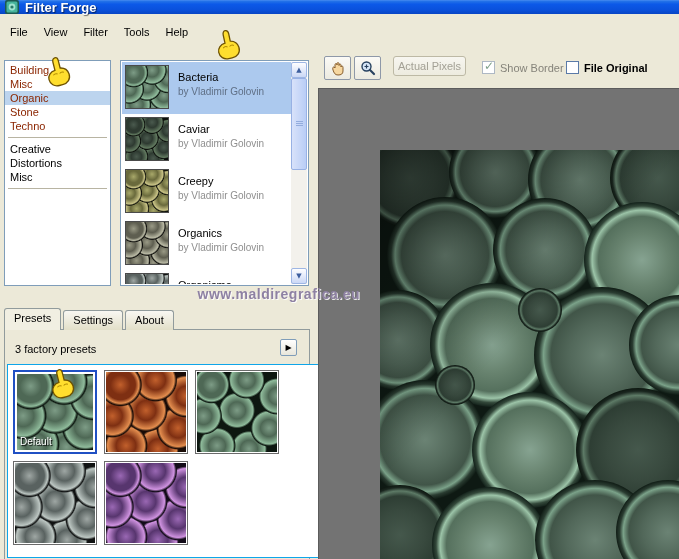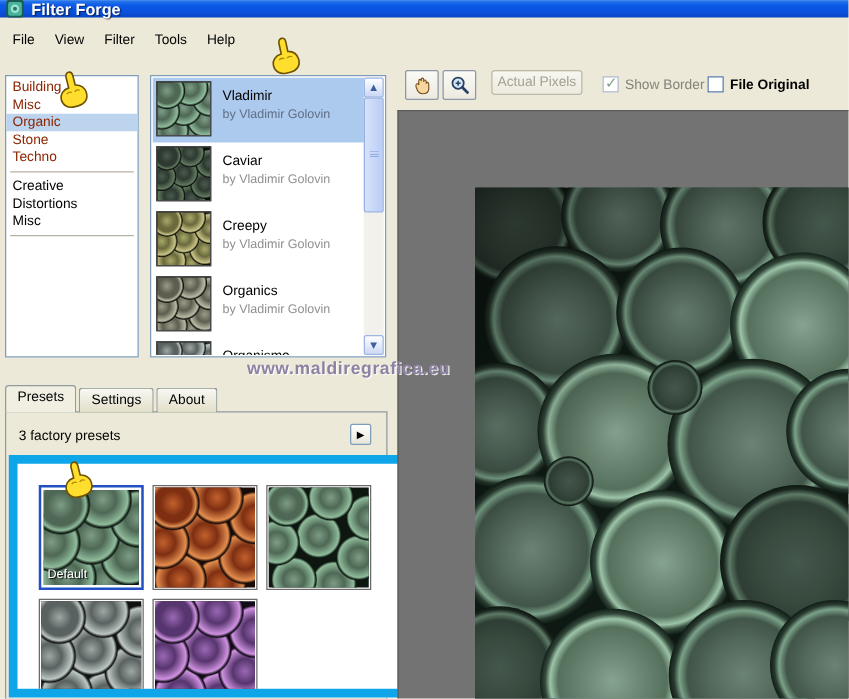--- a/index.html
+++ b/index.html
@@ -51,22 +51,22 @@
   .tabs { position:absolute; left:4px; top:308px; display:flex; z-index:3; }
   .tab { height:20px; line-height:19px; margin-top:2px; padding:0 9px; border:1px solid #919B9C; border-bottom:none;
     border-radius:3px 3px 0 0; background:linear-gradient(#F8F7F2,#E2DFC8); margin-right:2px; }
   .tab.active { height:22px; margin-top:0; background:#F1EFE2; margin-bottom:-1px; }
 
   .tab-panel { position:absolute; left:4px; top:329px; width:306px; height:231px; background:#ECE9D8; border:1px solid #919B9C; }
   .presets-header { position:absolute; left:10px; top:13px; }
   .expand-btn { position:absolute; right:12px; top:9px; width:17px; height:17px; border:1px solid #7F9DB9; border-radius:2px;
     background:linear-gradient(#fff,#E8E6DA); font-family:"DejaVu Sans",sans-serif; font-size:8px;
     display:flex; align-items:center; justify-content:center; }
-  .preset-grid { position:absolute; left:2px; top:34px; width:324px; height:194px; background:#fff; border:7px solid #0ea5e9;
-    padding:17px; display:flex; flex-wrap:wrap; gap:7px; align-content:flex-start; overflow:hidden; }
+  .preset-grid { position:absolute; left:2px; top:34px; width:324px; height:194px; background:#fff; border:1px solid #0ea5e9;
+    padding:5px; display:flex; flex-wrap:wrap; gap:7px; align-content:flex-start; overflow:hidden; }
   .p-item { position:relative; width:84px; height:84px; border:1px solid #6a6a6a; }
   .p-item.selected { border:2px solid #2050C4; }
   .p-tex { position:absolute; inset:1px; }
   .p-item.selected .p-tex { inset:2px; }
   .p-label { position:absolute; left:5px; bottom:5px; color:#fff; font-size:10px; text-shadow:1px 1px 1px #000; z-index:2; }
 
   
   .cells { --r:26px; background-color:var(--bg);
     background-image:
       radial-gradient(circle var(--r) at 18% 16%, var(--hi), var(--mid) 45%, var(--mid) 68%, var(--rim) 84%, var(--dk) 94%, transparent 100%),
@@ -151,21 +151,21 @@
     <div class="cat-item g2">Distortions</div>
     <div class="cat-item g2">Misc</div>
     <div class="cat-sep"></div>
   </div>
 
   <div class="listbox filter-list">
     <div class="filter-items">
       <div class="f-item selected">
         <div class="f-thumb cells tex-green" style="--r:15px"></div>
         <div class="f-text">
-          <div class="f-name">Vladimir</div>
+          <div class="f-name">Bacteria</div>
           <div class="f-author">by Vladimir Golovin</div>
         </div>
       </div>
       <div class="f-item">
         <div class="f-thumb cells tex-dkgreen" style="--r:12px"></div>
         <div class="f-text">
           <div class="f-name">Caviar</div>
           <div class="f-author">by Vladimir Golovin</div>
         </div>
       </div>

